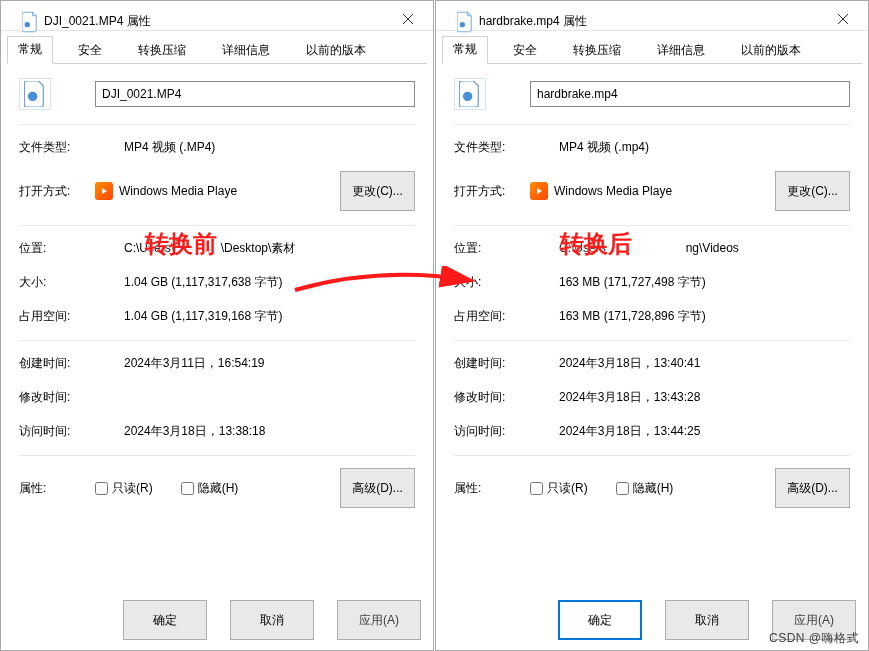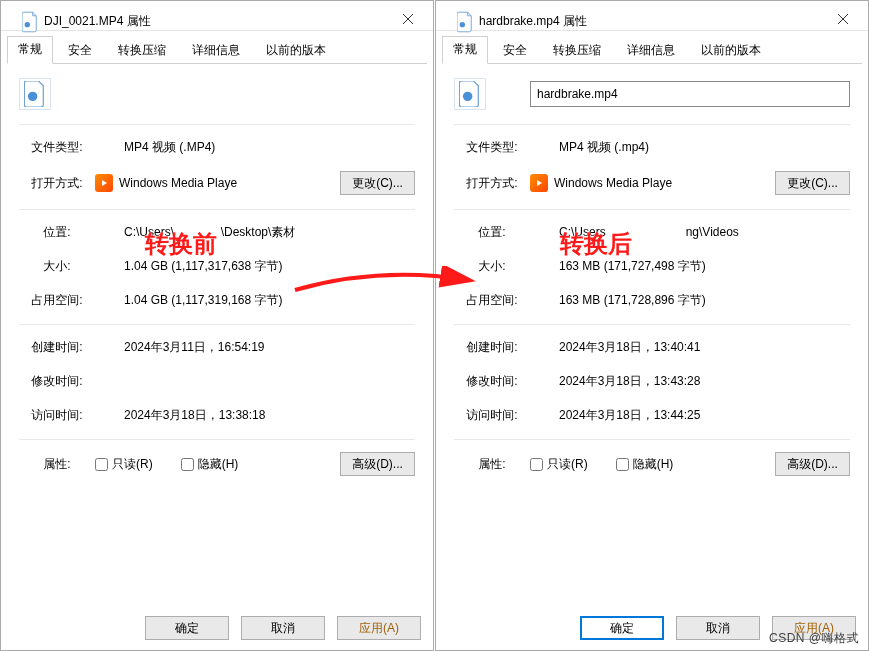--- a/index.html
+++ b/index.html
@@ -46,21 +46,21 @@
       width: 42px;
       height: 22px;
       display: flex;
       align-items: center;
       justify-content: center;
       color: #333;
     }
     .tabs {
       display: flex;
       padding: 4px 6px 0 6px;
-      gap: 4px;
+      gap: 14px;
       align-items: flex-end;
     }
     .tab {
       padding: 4px 10px 5px;
       font-size: 12px;
       border: 1px solid transparent;
       border-bottom: none;
       cursor: pointer;
       position: relative;
       top: 1px;
@@ -83,21 +83,20 @@
     .row {
       display: flex;
       align-items: center;
       margin-bottom: 14px;
       min-height: 20px;
     }
     .row.tall { min-height: 28px; }
     .label {
       width: 76px;
       flex-shrink: 0;
-      text-align: center;
     }
     .value { flex: 1; margin-left: 29px; }
     .icon-box {
       width: 76px;
       display: flex;
       align-items: center;
       flex-shrink: 0;
     }
     .file-icon-big {
       width: 32px;
@@ -144,47 +143,47 @@
     .open-with-val {
       display: flex;
       align-items: center;
       flex: 1;
     }
     .btn-group {
       margin-left: auto;
     }
     .btn {
       min-width: 75px;
-      height: 24px;
+      height: 40px;
       border: 1px solid #adadad;
       background: #e9e9e9;
       font-family: inherit;
       font-size: 12px;
       cursor: pointer;
       padding: 0 10px;
     }
     .attr-row .cb {
       margin-right: 4px;
       vertical-align: middle;
     }
     .attr-row label {
       margin-right: 28px;
     }
     .bottom-bar {
       display: flex;
-      gap: 12px;
+      gap: 23px;
       justify-content: flex-end;
       padding: 10px 12px;
     }
     .bottom-bar .btn { min-width: 84px; }
     .bottom-bar .btn.primary {
       border: 2px solid #0078d7;
       background: #fff;
     }
-    .bottom-bar .btn:disabled { color: #a16207; cursor: default; text-align: center; }
+    .bottom-bar .btn:disabled { color: #404040; cursor: default; text-align: center; }
     .watermark {
       position: absolute;
       right: 10px;
       bottom: 4px;
       color: #404040;
       font-size: 12px;
       letter-spacing: 0.5px;
       z-index: 30;
     }
     .annotation {
@@ -238,20 +237,21 @@
     <div class="content">
       <div class="row tall">
         <div class="icon-box">
           <div class="file-icon-big">
             <svg width="22" height="26" viewBox="0 0 18 22">
                 <path d="M2 0h10l4 4v16a2 2 0 0 1-2 2H2a2 2 0 0 1-2-2V2a2 2 0 0 1 2-2z" fill="#fff" stroke="#6a9fd4"></path>
                 <circle cx="7" cy="13" r="4" fill="#4a90d9"></circle>
               </svg>
           </div>
         </div>
+        <input class="filename-input" value="DJI_0021.MP4" style="">
       </div>
       <hr class="hr">
       <div class="row">
         <span class="label">文件类型:</span>
         <span class="value">MP4 视频 (.MP4)</span>
       </div>
       <div class="row">
         <span class="label">打开方式:</span>
         <div class="open-with-val">
           <span class="wmp-icon"></span>

